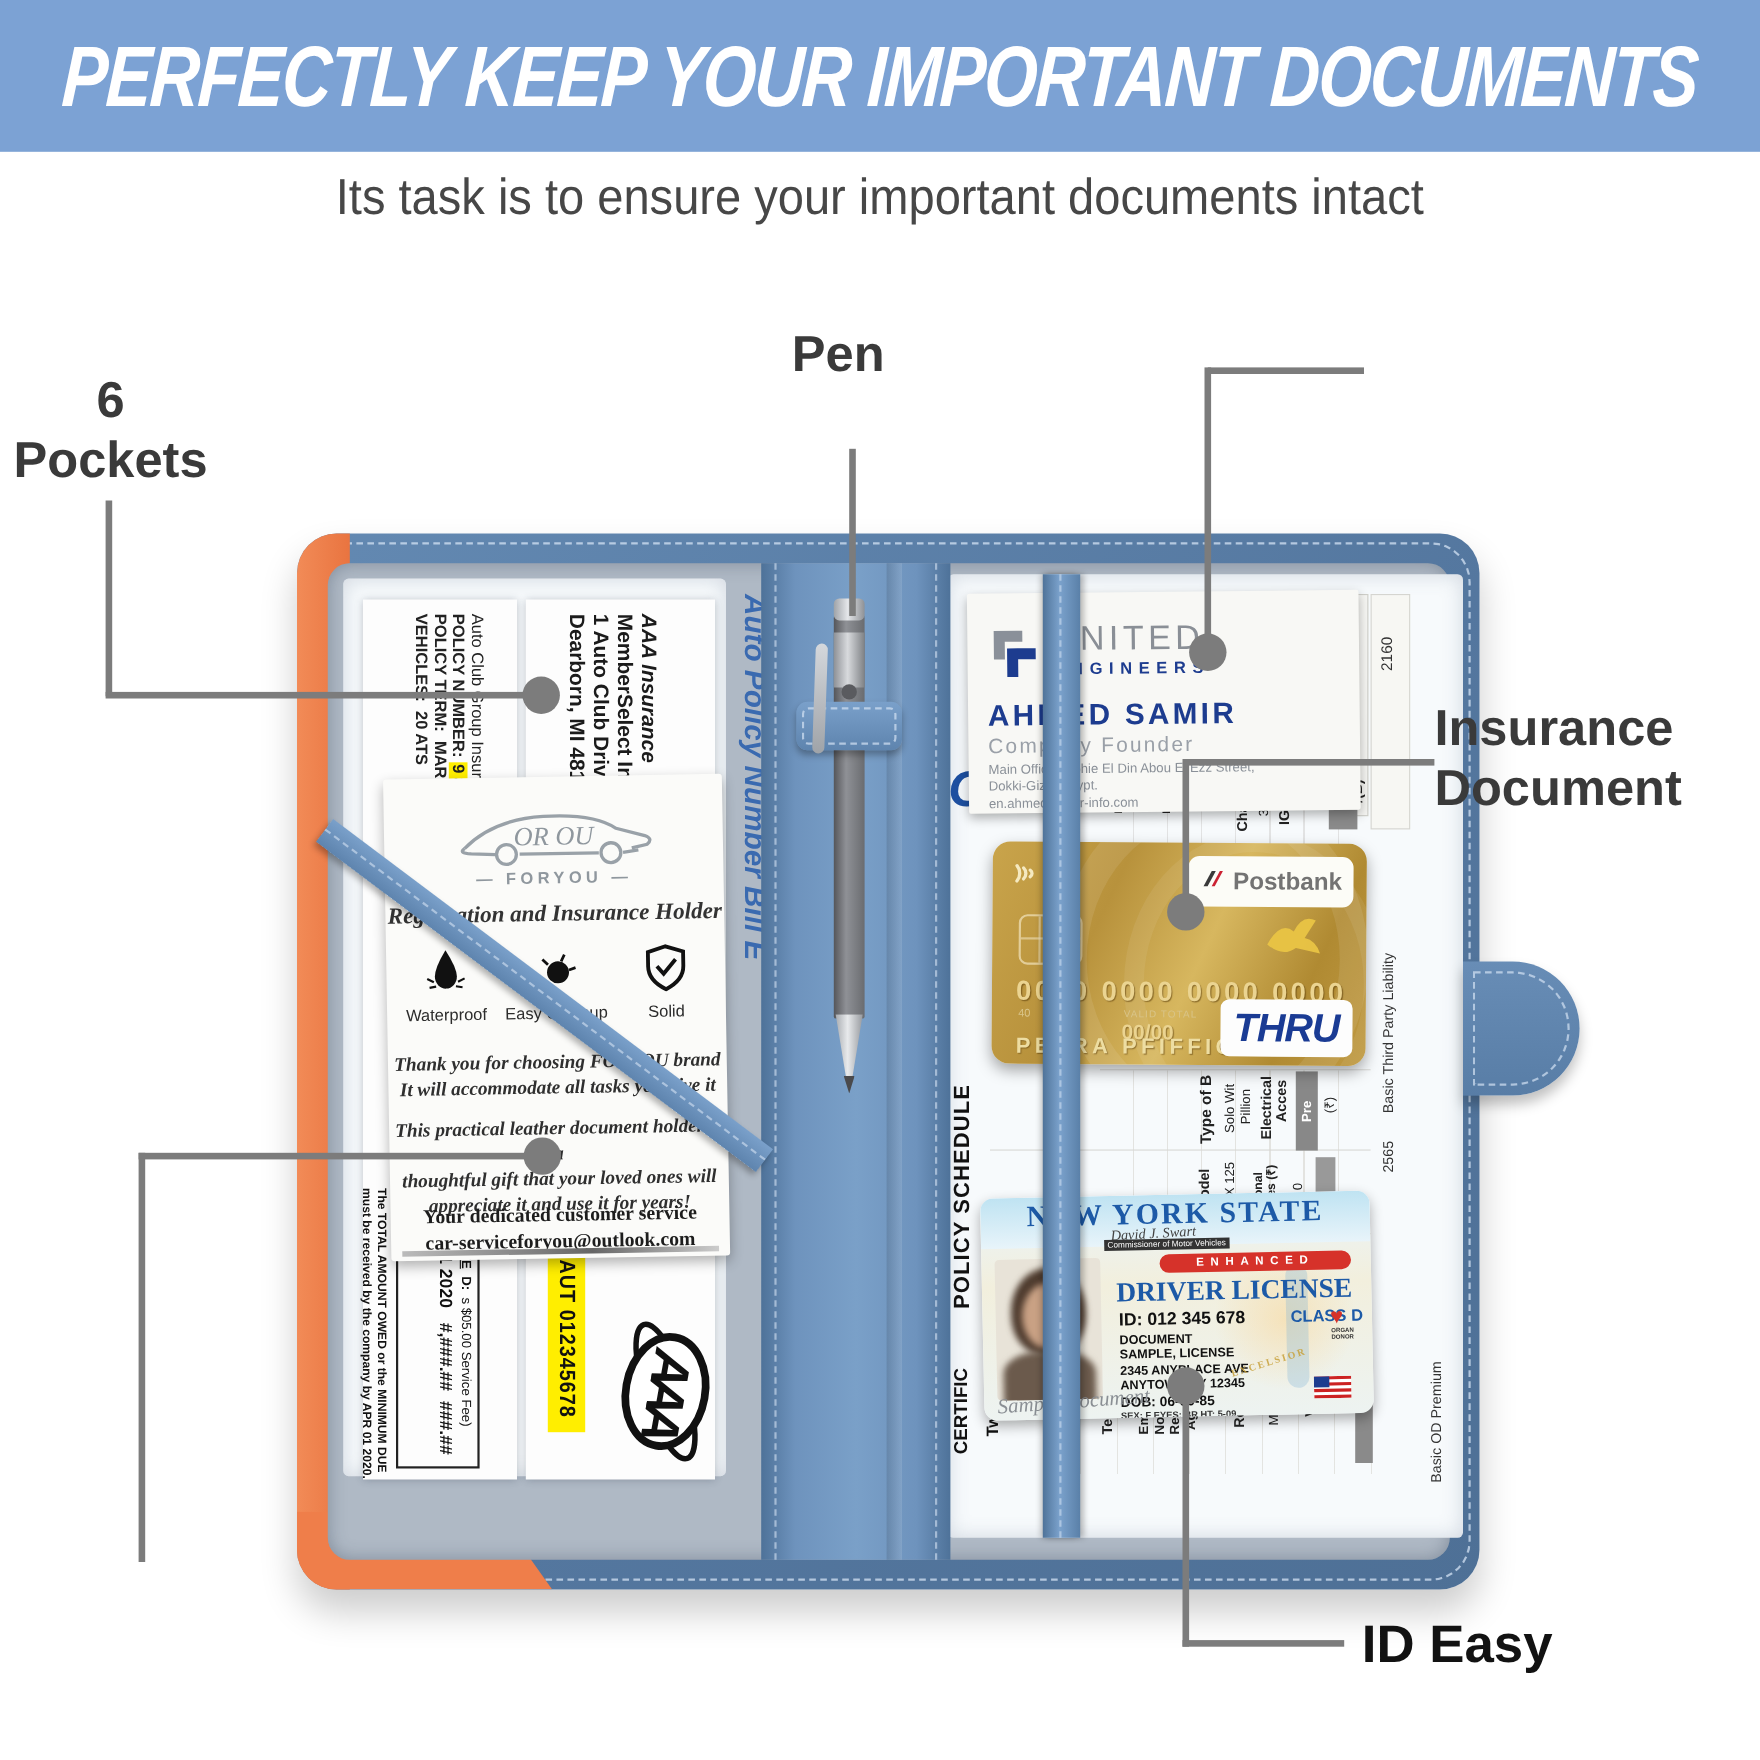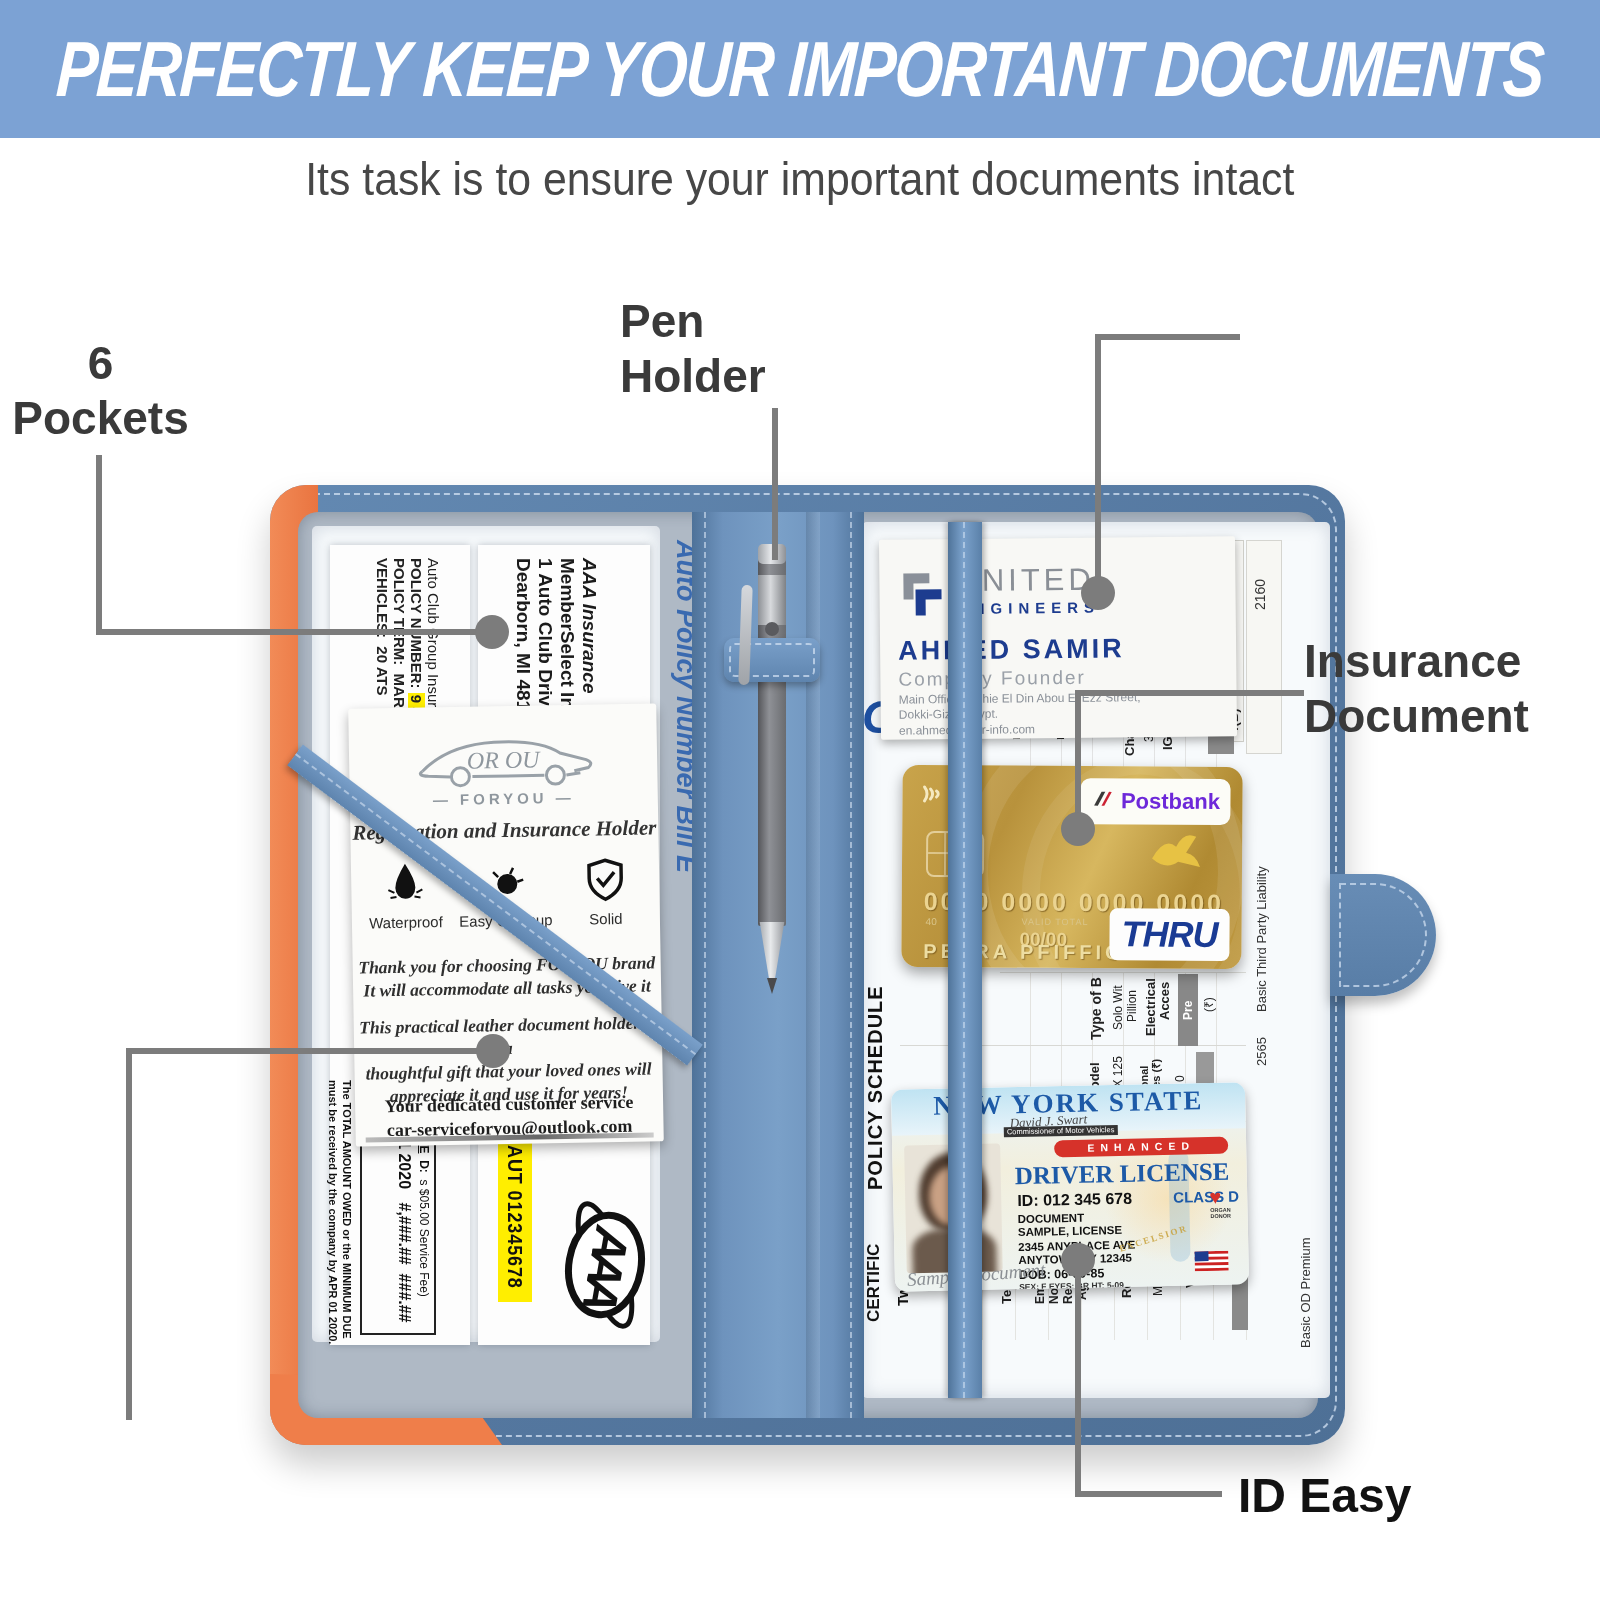--- a/index.html
+++ b/index.html
@@ -185,21 +185,21 @@
             <path d="M12 10 a7 7 0 0 1 0 10"></path>
             <path d="M18 12 a3.5 3.5 0 0 1 0 6"></path>
           </g>
         </svg>
     </span>
     <div class="ab" style="right:12px;top:12px;width:150px;height:46px;background:#FCFCF7;border-radius:10px;display:flex;align-items:center;justify-content:center;gap:6px">
       <span><svg width="24" height="24" viewBox="0 0 26 26">
             <path d="M4 20 L12 5 L16 5 L8 20 Z" fill="#3a3a3a"></path>
             <path d="M12 20 L20 5 L23 5 L15 20 Z" fill="#C23"></path>
           </svg></span>
-      <span style="font:700 22px/1 'Liberation Sans',sans-serif;color:#6d28d9">Postbank</span>
+      <span style="font:700 22px/1 'Liberation Sans',sans-serif;color:#737373">Postbank</span>
     </div>
     <div class="ab" style="left:24px;top:66px;width:54px;height:42px;border:2px solid rgba(250,240,210,.6);border-radius:8px">
       <div style="position:absolute;left:16px;top:0;width:2px;height:42px;background:rgba(250,240,210,.5)"></div>
       <div style="position:absolute;left:34px;top:0;width:2px;height:42px;background:rgba(250,240,210,.5)"></div>
       <div style="position:absolute;left:0;top:19px;width:54px;height:2px;background:rgba(250,240,210,.5)"></div>
     </div>
     <span class="ab" style="right:38px;top:62px;opacity:.95">
       <svg width="58" height="54" viewBox="0 0 58 54">
           <path d="M6 30 Q18 8 30 18 Q38 2 50 8 L40 24 Q50 26 54 38 L32 33 Q20 42 6 30 Z" fill="#E9C445"></path>
         </svg>
@@ -330,23 +330,22 @@
     <div style="position:absolute;left:0;top:11px;width:100%;height:0;border-top:2px dashed rgba(213,227,244,.6)"></div>
   </div>
   <div class="ab" style="left:1330px;top:874px;width:106px;height:122px;border-radius:0 61px 61px 0;background:linear-gradient(180deg,#688DB6,#587DA6);box-shadow:0 8px 12px rgba(0,0,0,.25);z-index:31">
     <div style="position:absolute;inset:9px;border:2px dashed rgba(213,227,244,.7);border-radius:0 52px 52px 0"></div>
   </div>
 
   <div class="ab lbl" style="left:8px;top:336px;width:185px;text-align:center;z-index:92">
     <div>6</div>
     <div>Pockets</div>
   </div>
-  <div class="ab lbl" style="left:620px;top:294px;width:220px;z-index:92">
+  <div class="ab lbl" style="left:652px;top:294px;width:220px;text-align:center;z-index:92">
     <div>Pen</div>
-    <div>Holder</div>
   </div>
   <div class="ab lbl" style="left:1304px;top:634px;width:300px;z-index:92">
     <div>Insurance</div>
     <div>Document</div>
   </div>
   <div class="ab" style="left:1238px;top:1468px;width:240px;font:700 48px/55px 'Liberation Sans',sans-serif;color:#121212;z-index:92">
     <span>ID Easy</span>
   </div>
 
   <div class="cl" style="left:96px;top:455px;width:6px;height:178px"></div>

